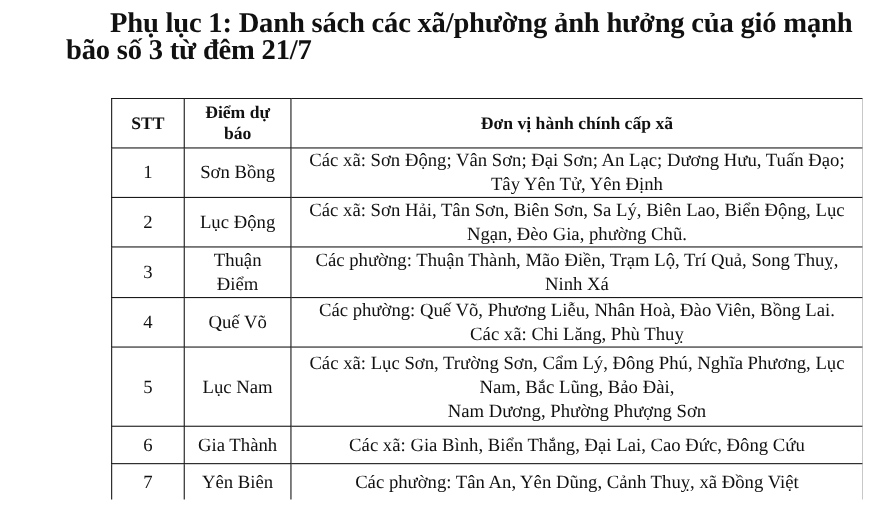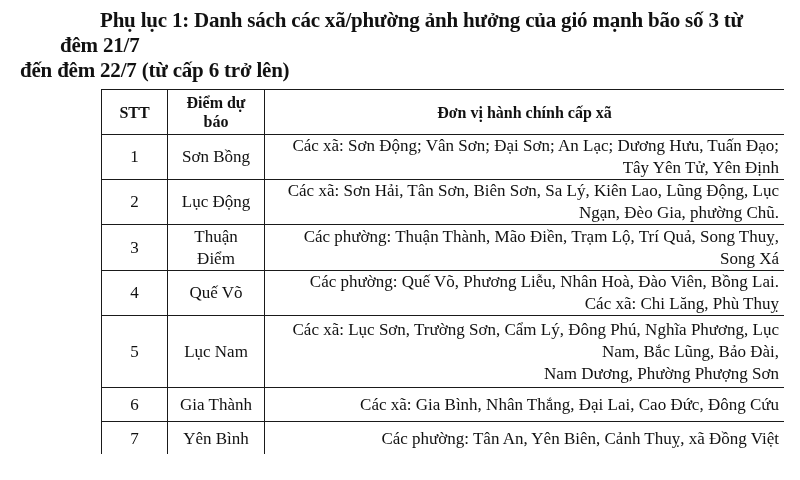--- a/index.html
+++ b/index.html
@@ -14,21 +14,21 @@
       overflow: hidden;
       font-family: "Liberation Serif", "DejaVu Serif", serif;
       color: #111111;
     }
     .title {
       position: absolute;
       left: 60px;
       top: 8px;
       width: 720px;
       font-weight: bold;
-      font-size: 21px;
+      font-size: 26px;
       line-height: 25px;
       text-indent: 40px;
       letter-spacing: -0.2px;
       margin: 0;
     }
     .tbl-wrap {
       position: absolute;
       left: 69px;
       top: 89px;
       width: 683px;
@@ -54,40 +54,39 @@
     th {
       font-weight: bold;
       text-align: center;
       font-size: 16px;
       line-height: 19px;
     }
     td.stt, td.point {
       text-align: center;
     }
     td.units {
-      text-align: right;
+      text-align: center;
       padding-left: 5px;
     }
     tr.h-head { height: 45px; }
     tr.h-r1 { height: 43px; }
     tr.h-r2 { height: 45px; }
     tr.h-r3 { height: 46px; }
     tr.h-r4 { height: 45px; }
     tr.h-r5 { height: 72px; }
     tr.h-r6 { height: 34px; }
     tr.h-r7 { height: 40px; }
     tr.h-r7 td { border-bottom: none; vertical-align: top; padding-top: 6px; }
     .line { display: block; }
   </style>
 </head>
 <body>
 
 <p class="title">
   <span>Phụ lục 1: Danh sách các xã/phường ảnh hưởng của gió mạnh bão số 3 từ đêm 21/7</span><br>
-  <span style="display:inline-block;text-indent:0;margin-left:-40px;">đến đêm 22/7 (từ cấp 6 trở lên)</span>
 </p>
 
 <div class="tbl-wrap">
   <table>
     <colgroup>
         <col class="c1">
         <col class="c2">
         <col class="c3">
       </colgroup>
     <thead>
@@ -110,33 +109,33 @@
           <span class="line">Các xã: Sơn Động; Vân Sơn; Đại Sơn; An Lạc; Dương Hưu, Tuấn Đạo;</span>
           <span class="line">Tây Yên Tử, Yên Định</span>
         </td>
       </tr>
       <tr class="h-r2">
         <td class="stt">2</td>
         <td class="point">
           <span class="line">Lục Động</span>
         </td>
         <td class="units">
-          <span class="line">Các xã: Sơn Hải, Tân Sơn, Biên Sơn, Sa Lý, Kiên Lao, Lũng Động, Lục</span>
+          <span class="line">Các xã: Sơn Hải, Tân Sơn, Biên Sơn, Sa Lý, Biên Lao, Biển Động, Lục</span>
           <span class="line">Ngạn, Đèo Gia, phường Chũ.</span>
         </td>
       </tr>
       <tr class="h-r3">
         <td class="stt">3</td>
         <td class="point">
           <span class="line">Thuận</span>
           <span class="line">Điểm</span>
         </td>
         <td class="units">
           <span class="line">Các phường: Thuận Thành, Mão Điền, Trạm Lộ, Trí Quả, Song Thuỵ,</span>
-          <span class="line">Song Xá</span>
+          <span class="line">Ninh Xá</span>
         </td>
       </tr>
       <tr class="h-r4">
         <td class="stt">4</td>
         <td class="point">
           <span class="line">Quế Võ</span>
         </td>
         <td class="units">
           <span class="line">Các phường: Quế Võ, Phương Liễu, Nhân Hoà, Đào Viên, Bồng Lai.</span>
           <span class="line">Các xã: Chi Lăng, Phù Thuỵ</span>
@@ -152,27 +151,27 @@
           <span class="line">Nam, Bắc Lũng, Bảo Đài,</span>
           <span class="line">Nam Dương, Phường Phượng Sơn</span>
         </td>
       </tr>
       <tr class="h-r6">
         <td class="stt">6</td>
         <td class="point">
           <span class="line">Gia Thành</span>
         </td>
         <td class="units">
-          <span class="line">Các xã: Gia Bình, Nhân Thắng, Đại Lai, Cao Đức, Đông Cứu</span>
+          <span class="line">Các xã: Gia Bình, Biển Thắng, Đại Lai, Cao Đức, Đông Cứu</span>
         </td>
       </tr>
       <tr class="h-r7">
         <td class="stt">7</td>
         <td class="point">
-          <span class="line">Yên Bình</span>
+          <span class="line">Yên Biên</span>
         </td>
         <td class="units">
-          <span class="line">Các phường: Tân An, Yên Biên, Cảnh Thuỵ, xã Đồng Việt</span>
+          <span class="line">Các phường: Tân An, Yên Dũng, Cảnh Thuỵ, xã Đồng Việt</span>
         </td>
       </tr>
     </tbody>
   </table>
 </div>
 
 </body></html>

